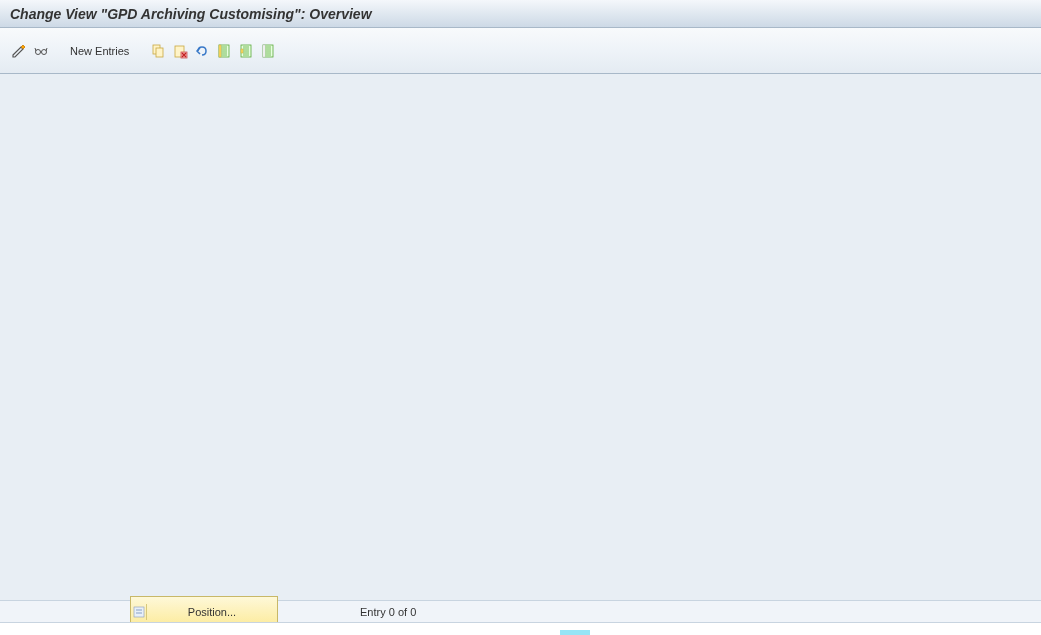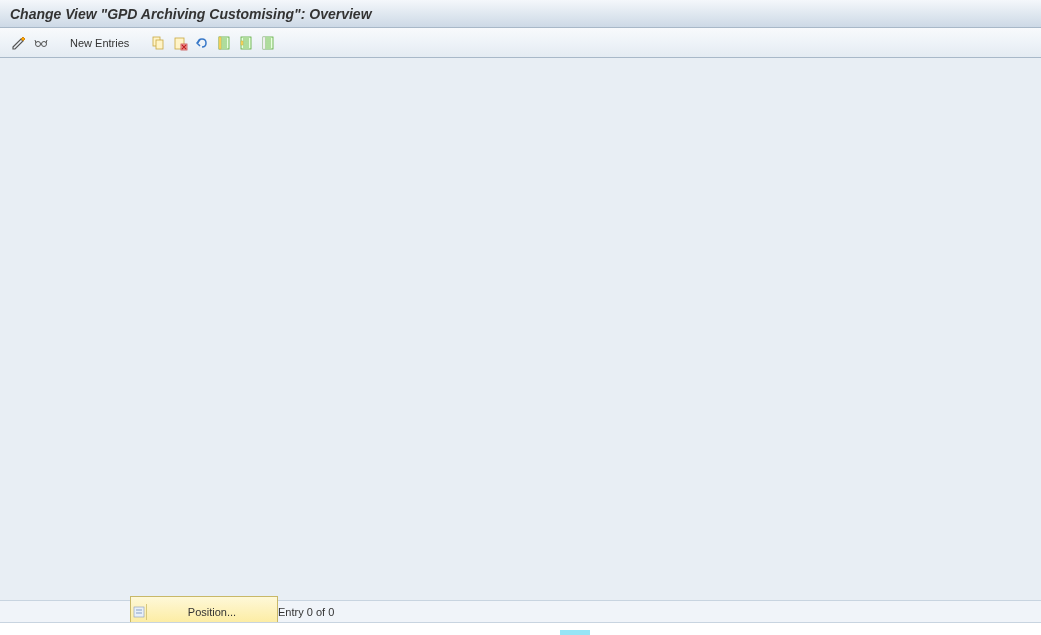--- a/index.html
+++ b/index.html
@@ -25,21 +25,21 @@
       padding-left: 10px;
     }
     .title-text {
       font-weight: bold;
       font-style: italic;
       font-size: 14px;
       color: #333;
     }
     .toolbar {
       background: linear-gradient(to bottom, #f8fafc 0%, #eef3f8 50%, #e4ebf2 100%);
-      height: 30px;
+      height: 46px;
       border-bottom: 1px solid #a8b8c8;
       display: flex;
       align-items: center;
       padding-left: 10px;
       gap: 4px;
     }
     .toolbar-icon {
       width: 18px;
       height: 18px;
       display: flex;
@@ -99,20 +99,21 @@
       align-items: center;
       justify-content: center;
       border-right: 1px solid #d8c878;
     }
     .position-btn-label {
       flex: 1;
       text-align: center;
       color: #333;
     }
     .entry-label {
+      margin-left: 82px;
       color: #333;
       font-size: 11px;
     }
     .bottom-strip {
       position: absolute;
       bottom: 0;
       left: 0;
       right: 0;
       height: 13px;
       background: #ffffff;

